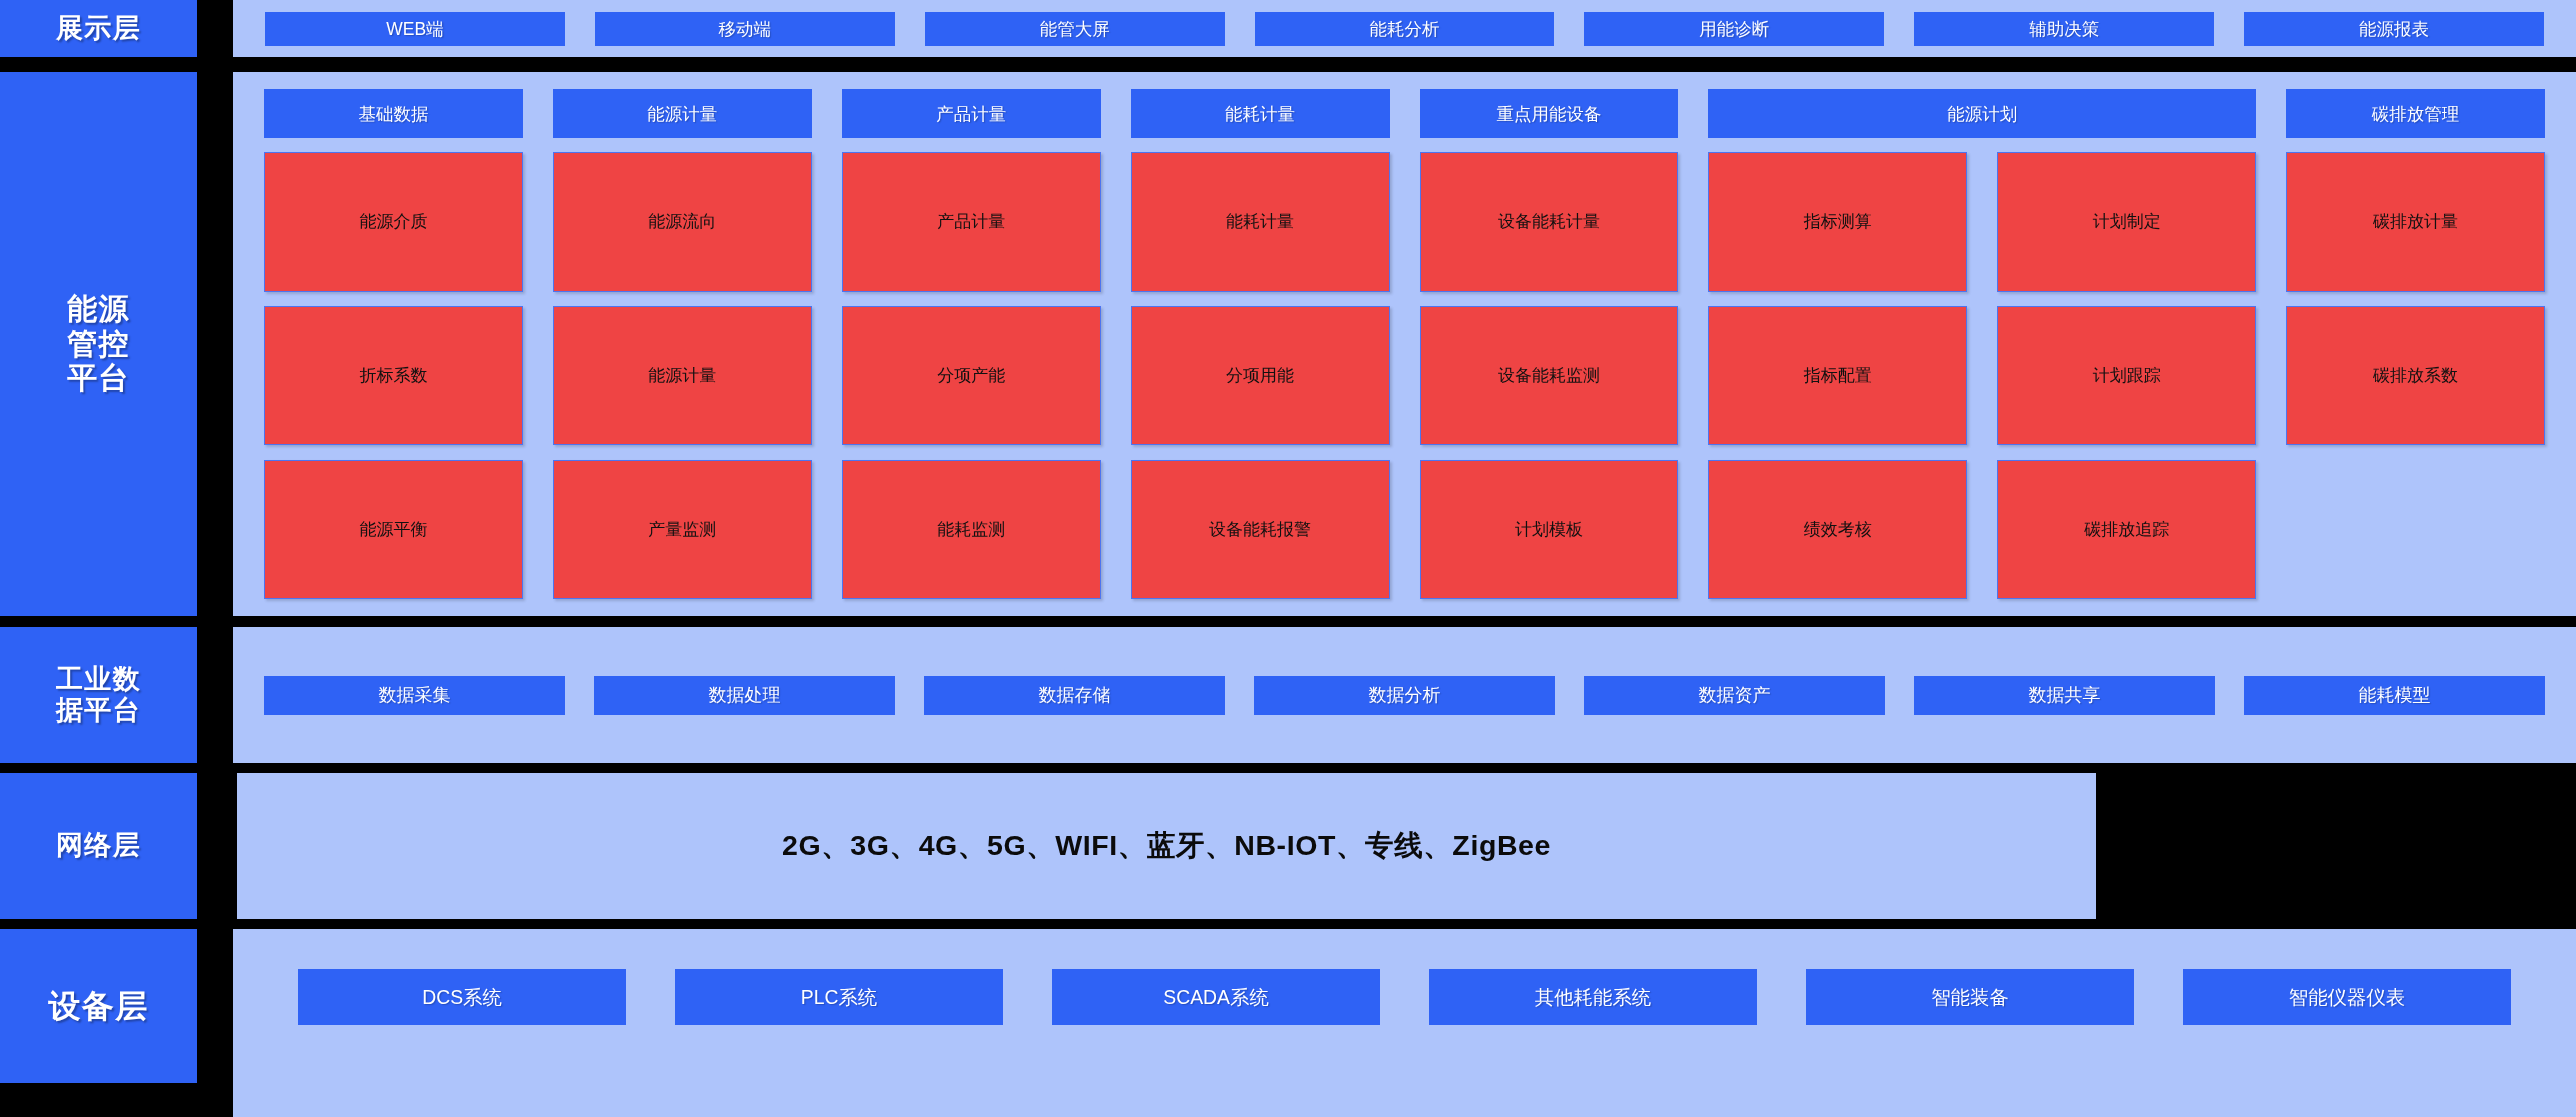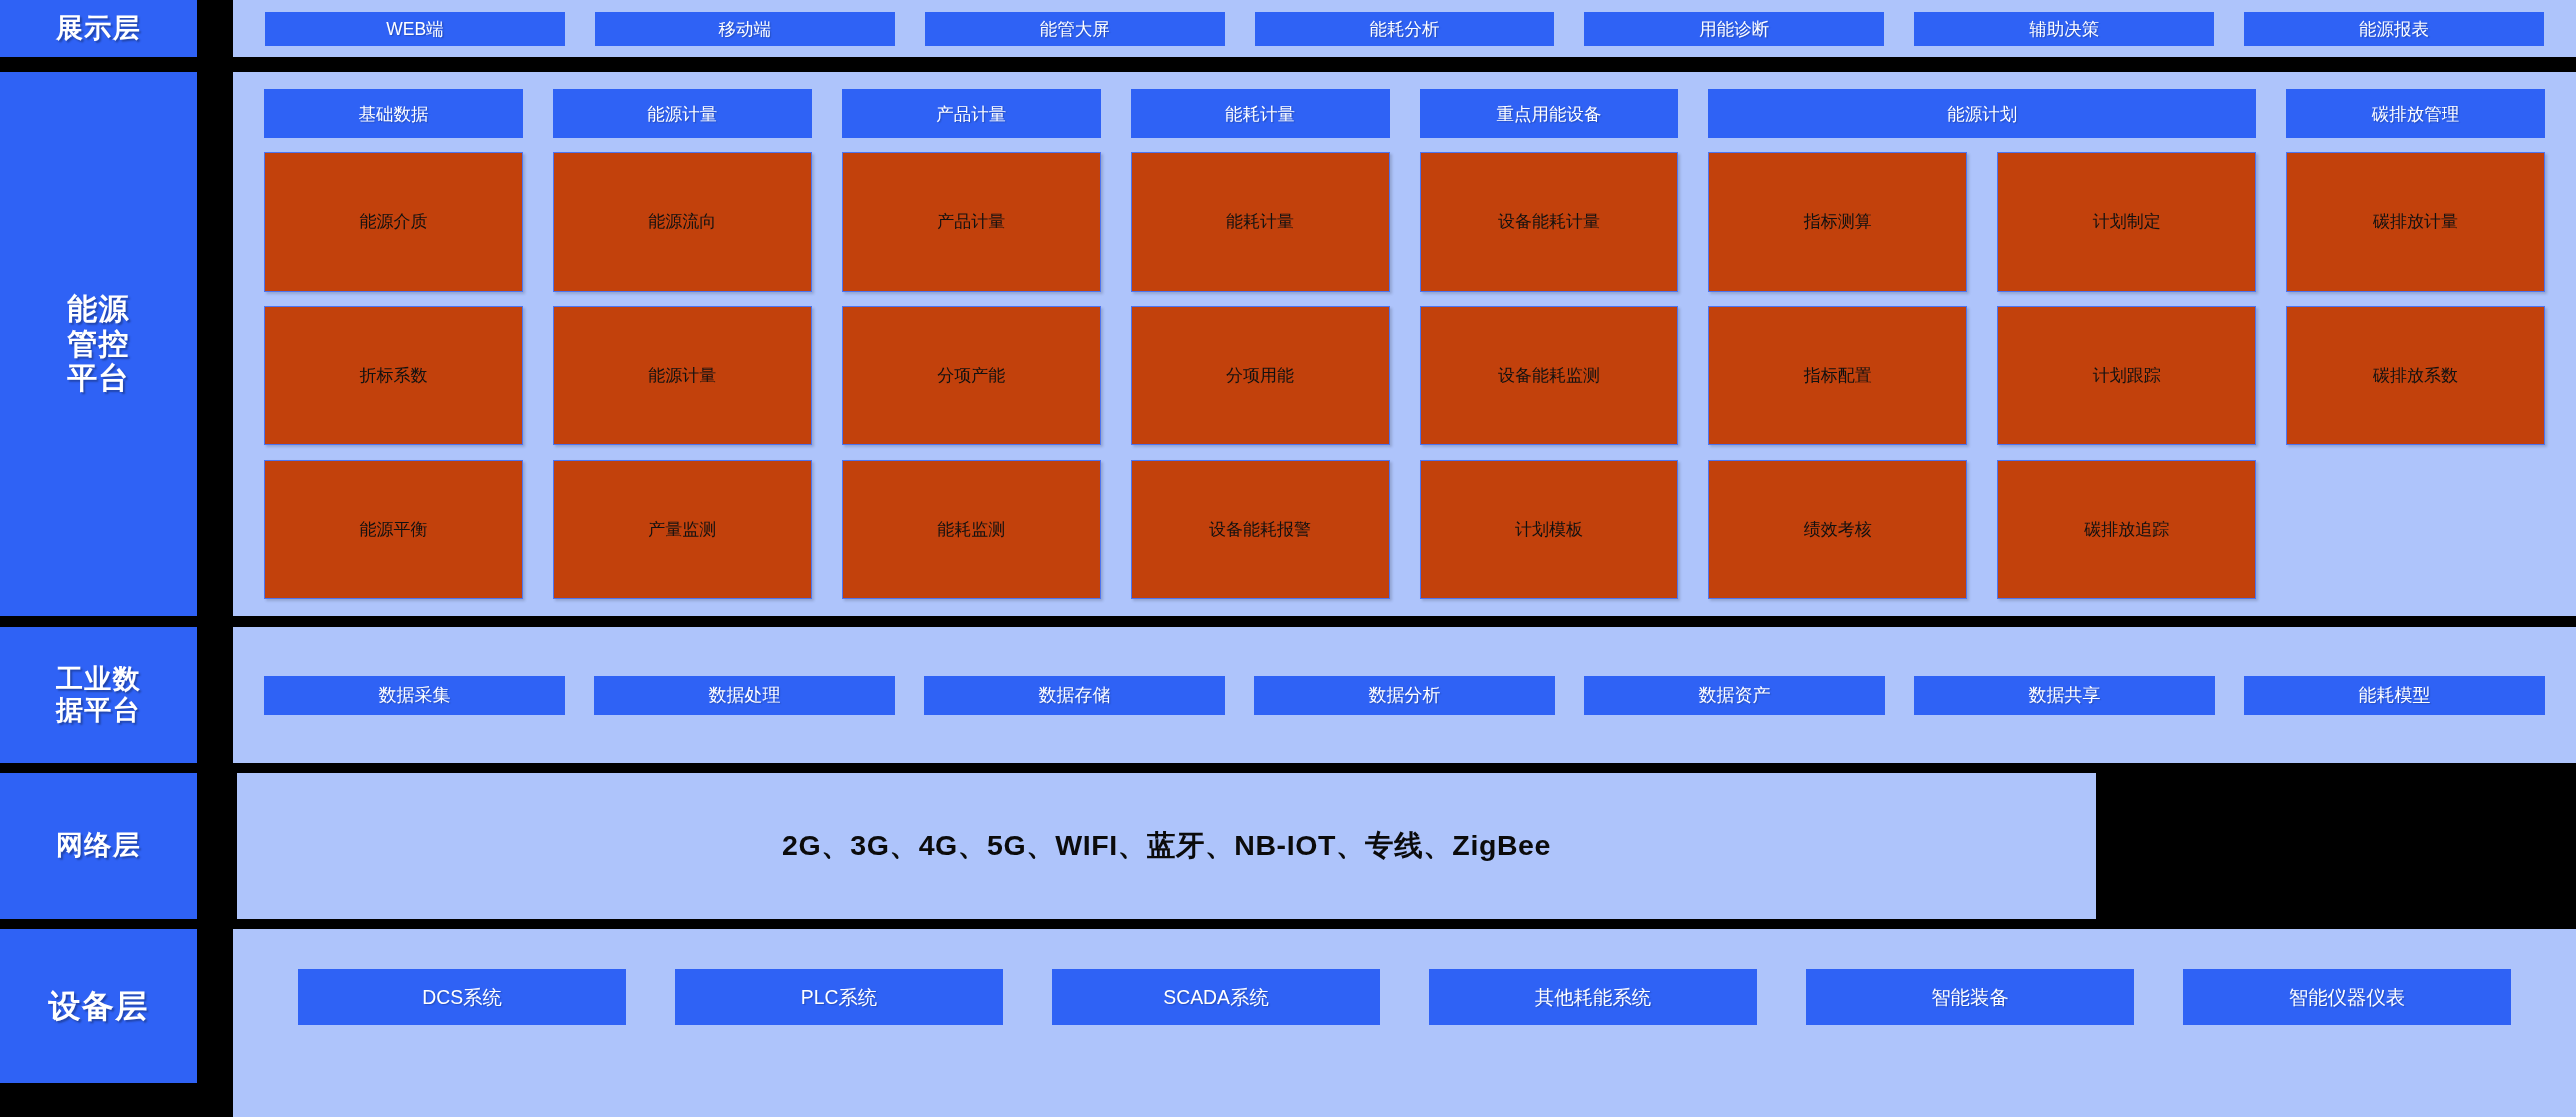--- a/index.html
+++ b/index.html
@@ -51,21 +51,21 @@
     color: #ffffff;
     display: flex;
     align-items: center;
     justify-content: center;
     text-align: center;
     white-space: nowrap;
     text-shadow: 1.3px 1.3px 1.3px rgba(0,0,0,0.22);
   }
 
   .chip-white {
-    background: #c2410c;
+    background: #ef4444;
     color: #111111;
     border: 1.3px solid #4d74f0;
     display: flex;
     align-items: center;
     justify-content: center;
     white-space: nowrap;
     box-shadow: 1.9px 1.9px 2.6px rgba(0,0,0,0.16);
   }
 
   

